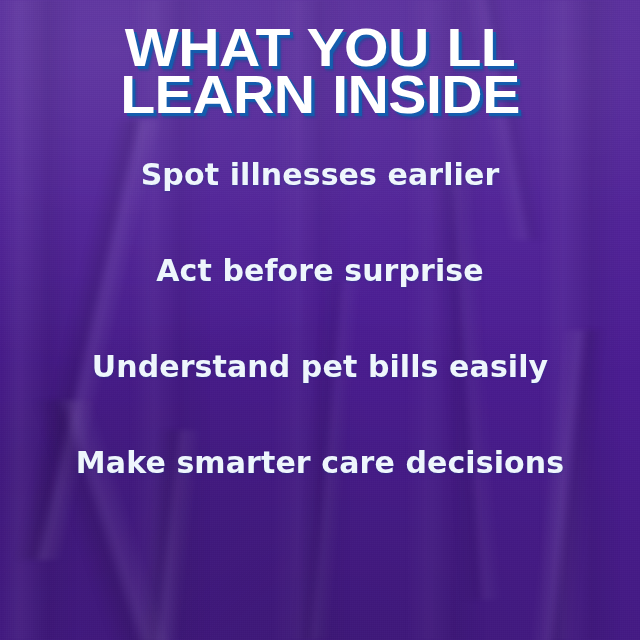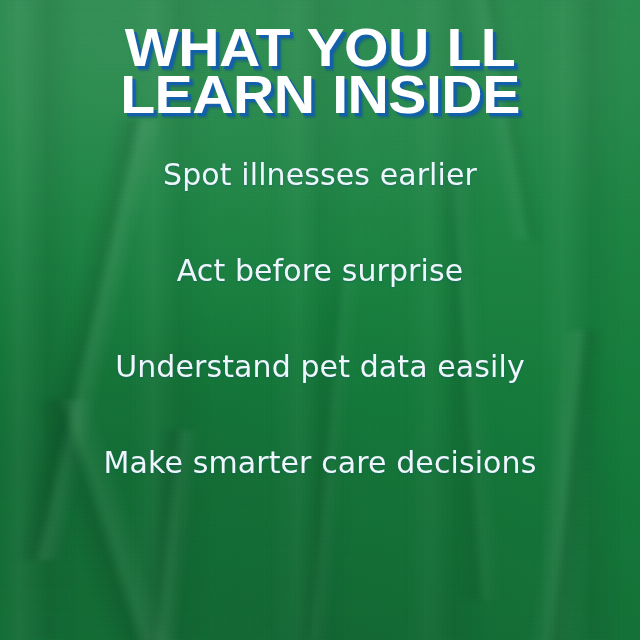--- a/index.html
+++ b/index.html
@@ -10,21 +10,21 @@
   }
   body {
     font-family: "Liberation Sans", sans-serif;
   }
 
   .poster {
     position: relative;
     width: 640px;
     height: 640px;
     overflow: hidden;
-    background-color: #15803d;
+    background-color: #4c1d95;
     user-select: none;
   }
 
   
   .tex {
     position: absolute;
     inset: 0;
     pointer-events: none;
   }
 
@@ -176,21 +176,21 @@
     position: absolute;
     left: 0;
     right: 0;
     top: 158px;
     text-align: center;
   }
   .benefit {
     display: block;
     color: #eef6fc;
     font-family: "DejaVu Sans", "Liberation Sans", sans-serif;
-    font-weight: 400;
+    font-weight: 700;
     font-size: 30px;
     line-height: 34px;
     letter-spacing: 0.1px;
     margin-bottom: 62px;
     text-shadow: 0 1px 2px rgba(12,74,138,0.32);
   }
   .benefit:last-child { margin-bottom: 0; }
 </style>
 </head>
 <body>
@@ -213,18 +213,18 @@
   <div class="content">
 
     <div class="headline">
       <span class="headline-line">WHAT YOU LL</span>
       <span class="headline-line">LEARN INSIDE</span>
     </div>
 
     <div class="benefits">
       <span class="benefit">Spot illnesses earlier</span>
       <span class="benefit">Act before surprise</span>
-      <span class="benefit">Understand pet data easily</span>
+      <span class="benefit">Understand pet bills easily</span>
       <span class="benefit">Make smarter care decisions</span>
     </div>
 
   </div>
 </div>
 
 </body></html>

